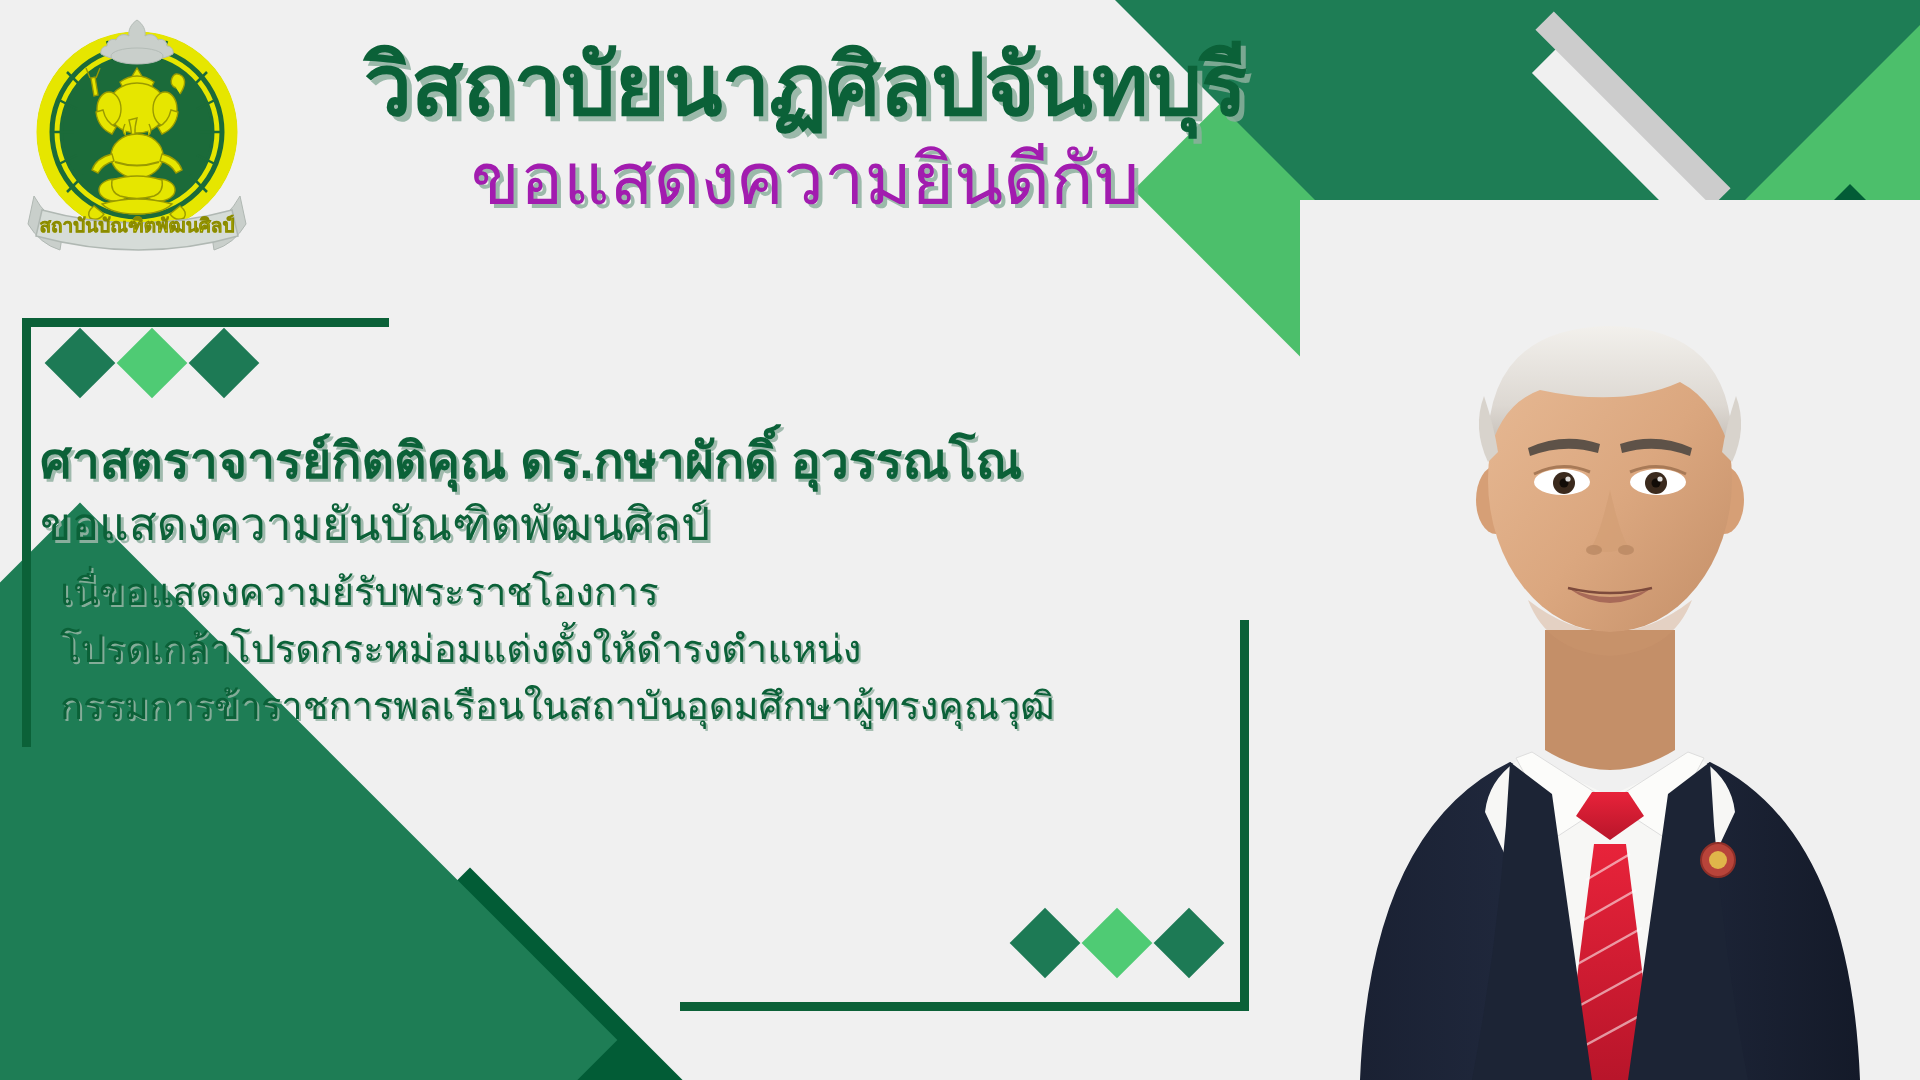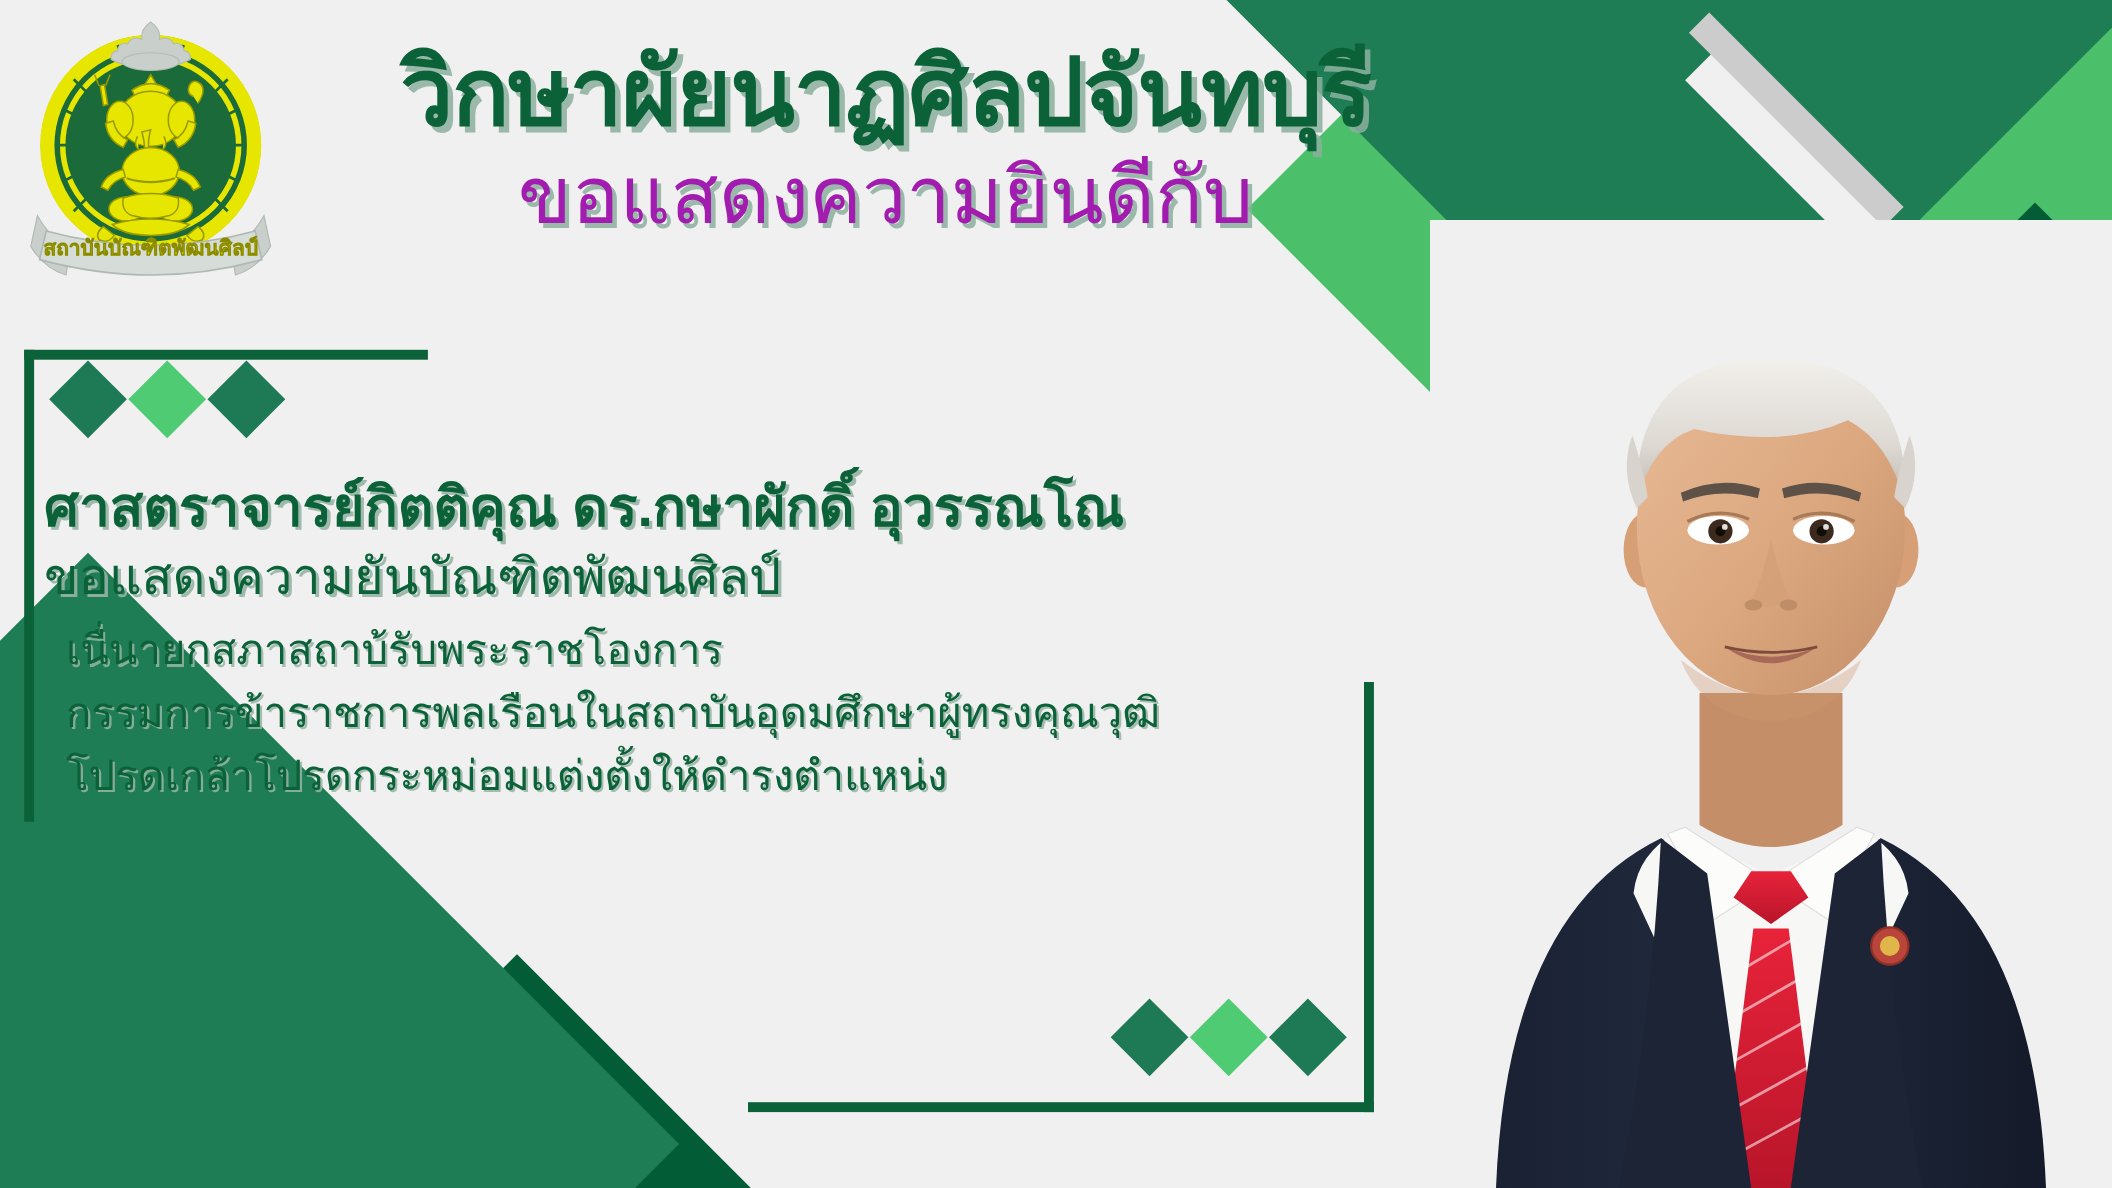--- a/index.html
+++ b/index.html
@@ -288,21 +288,21 @@
       <g>
         <path d="M22 182 q12 22 30 28 l-4 26 q-20 -6 -32 -26 z" fill="#c9cfcb" stroke="#b0b8b3" stroke-width="1"></path>
         <path d="M228 182 q-12 22 -30 28 l4 26 q20 -6 32 -26 z" fill="#c9cfcb" stroke="#b0b8b3" stroke-width="1"></path>
         <path d="M30 196 q95 26 190 0 l6 26 q-98 28 -202 0 z" fill="#d6dcd8" stroke="#b0b8b3" stroke-width="1.5"></path>
         <text x="125" y="218" text-anchor="middle" font-family="'Liberation Sans', sans-serif" font-size="19" font-weight="bold" fill="#E6E600" stroke="#8a8a00" stroke-width="0.6">สถาบันบัณฑิตพัฒนศิลป์</text>
       </g>
     </svg>
   </div>
 
   <div class="heading">
-    <div class="title-main">วิกษาผัยนาฏศิลปจันทบุรี</div>
+    <div class="title-main">วิสถาบัยนาฏศิลปจันทบุรี</div>
     <div class="title-sub">ขอแสดงความยินดีกับ</div>
   </div>
 
   <div class="bracket-top"></div>
   <div class="bracket-bottom"></div>
 
   <div class="diamonds top">
     <div class="diamond d-dark"></div>
     <div class="diamond d-light"></div>
     <div class="diamond d-dark"></div>
@@ -310,23 +310,23 @@
   <div class="diamonds bottom">
     <div class="diamond d-dark"></div>
     <div class="diamond d-light"></div>
     <div class="diamond d-dark"></div>
   </div>
 
   <div class="body-block">
     <div class="honoree-name">ศาสตราจารย์กิตติคุณ ดร.กษาผักดิ์ อุวรรณโณ</div>
     <div class="honoree-position">ขอแสดงความยันบัณฑิตพัฒนศิลป์</div>
     <div class="occasion">
-      <div class="occasion-line">เนื่นายกสภาสถาบ้รับพระราชโองการ</div>
+      <div class="occasion-line">เนื่ขอแสดงความย้รับพระราชโองการ</div>
+      <div class="occasion-line">โปรดเกล้าโปรดกระหม่อมแต่งตั้งให้ดำรงตำแหน่ง</div>
       <div class="occasion-line">กรรมการข้าราชการพลเรือนในสถาบันอุดมศึกษาผู้ทรงคุณวุฒิ</div>
-      <div class="occasion-line">โปรดเกล้าโปรดกระหม่อมแต่งตั้งให้ดำรงตำแหน่ง</div>
     </div>
   </div>
 
   <div class="portrait">
     <svg viewBox="0 0 620 880" width="620" height="880">
       <defs>
         <linearGradient id="skin" x1="0" y1="0" x2="1" y2="1">
           <stop offset="0%" stop-color="#e8bb96"></stop>
           <stop offset="55%" stop-color="#dba77f"></stop>
           <stop offset="100%" stop-color="#c48f68"></stop>

